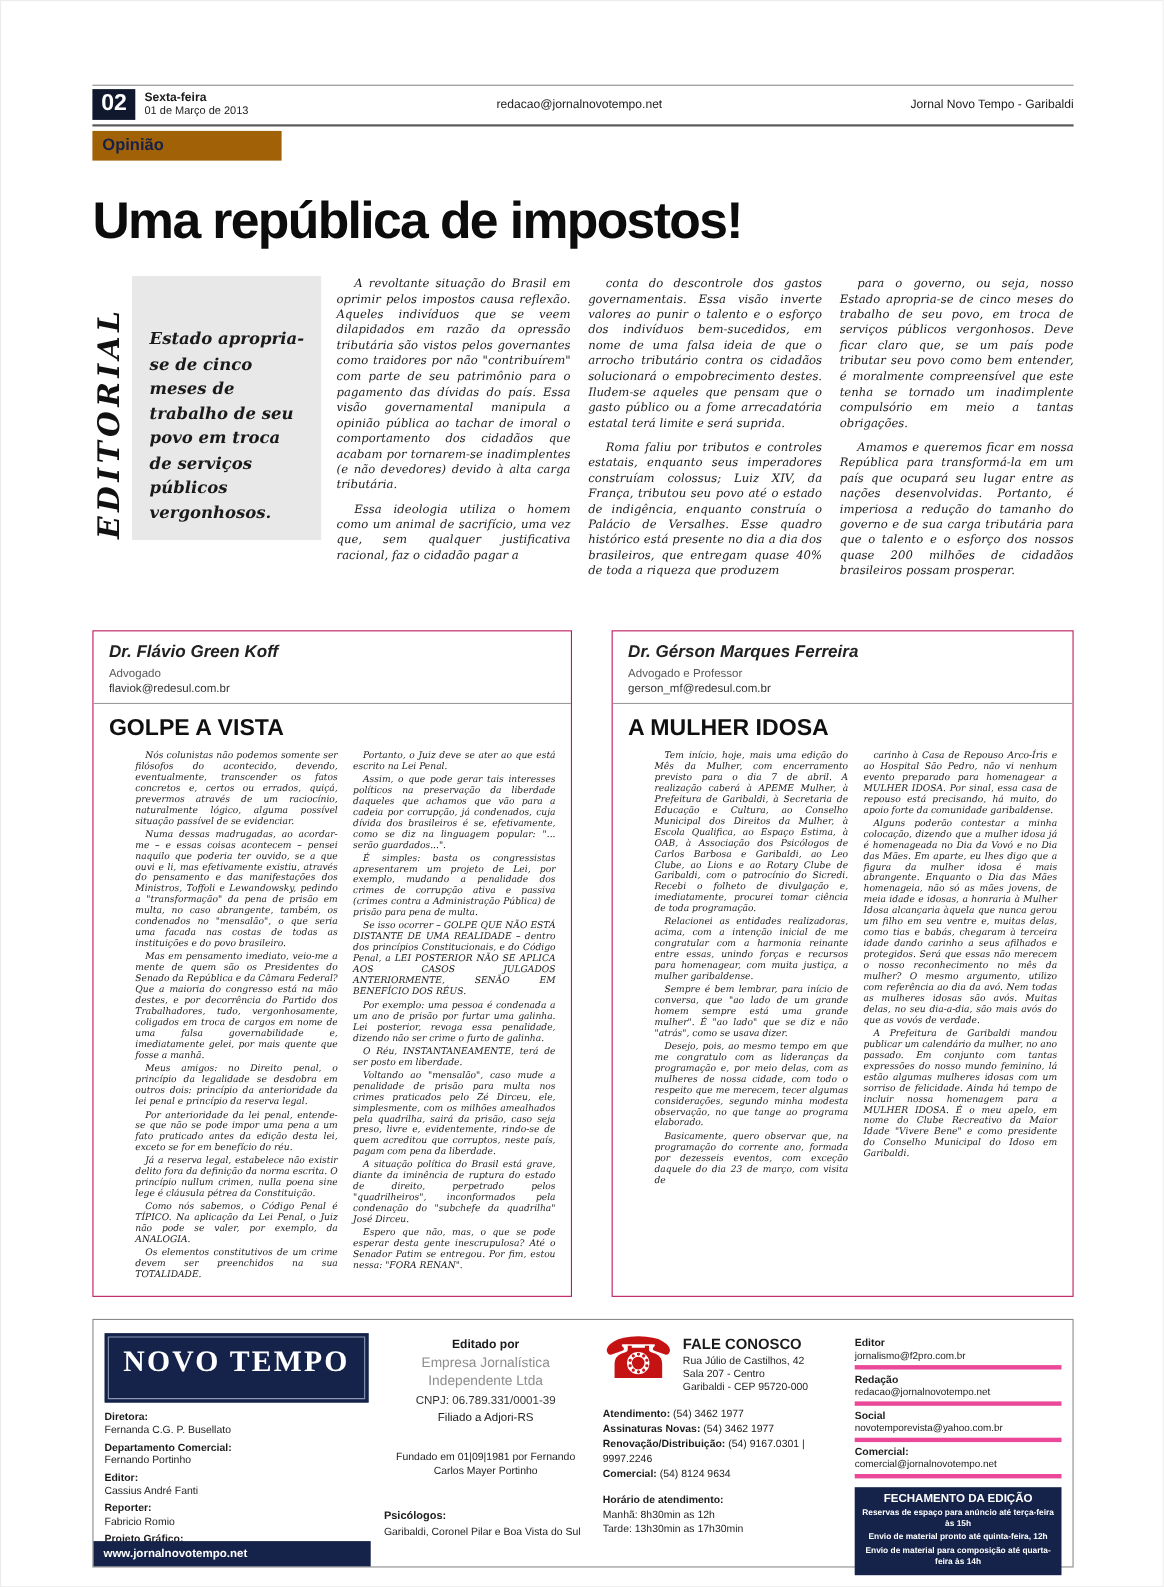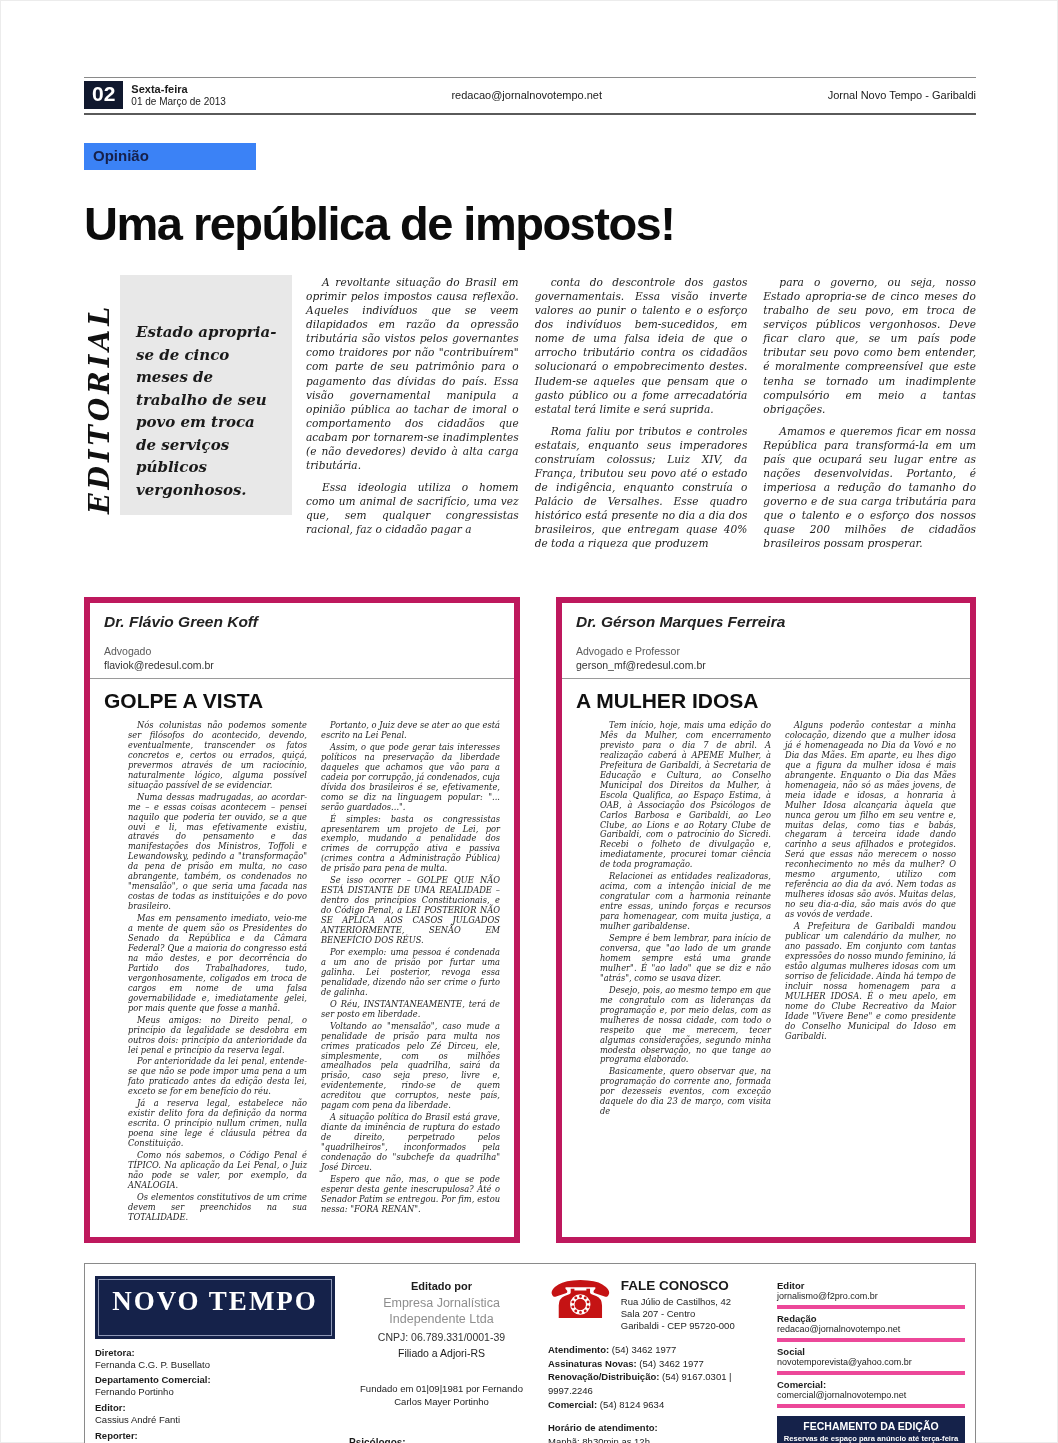--- a/index.html
+++ b/index.html
@@ -33,22 +33,22 @@
     padding: 1px 8px 3px;
   }
   .date-block { margin-left: 8px; font-family: "Liberation Sans", sans-serif; line-height: 1.15; }
   .weekday { font-weight: bold; font-size: 11px; }
   .date { font-size: 10px; }
   .mast-email { flex: 1; text-align: center; font-family: "Liberation Sans", sans-serif; font-size: 11px; }
   .mast-paper { font-family: "Liberation Sans", sans-serif; font-size: 11px; }
 
   
   .section-label {
-    margin-top: 28px; width: 172px;
-    background: #3b82f6; color: #16204a;
+    margin-top: 4px; width: 172px;
+    background: #a16207; color: #16204a;
     font-family: "Liberation Sans", sans-serif;
     font-weight: bold; font-size: 15px;
     padding: 4px 0 6px 9px;
   }
 
   
   .headline {
     margin-top: 26px;
     font-family: "Liberation Sans", sans-serif;
     font-weight: bold; font-size: 47px;
@@ -74,25 +74,25 @@
   .ed-cols { display: flex; gap: 16px; margin-left: 14px; flex: 1; }
   .ed-col {
     flex: 1;
     font-family: "DejaVu Serif", serif; font-style: italic;
     font-size: 10.6px; line-height: 1.33; text-align: justify;
   }
   .ed-col p { margin: 0 0 8px; text-indent: 16px; }
 
   
   .articles { display: flex; gap: 36px; margin-top: 22px; }
-  .article { border: 6px solid #be185d; padding: 10px 14px 12px; min-height: 588px; background:#fff; }
+  .article { border: 1px solid #be185d; padding: 10px 14px 12px; min-height: 588px; background:#fff; }
   .article.left { width: 436px; }
   .article.right { width: 420px; }
   .auth-name { font-family: "Liberation Sans", sans-serif; font-style: italic; font-weight: bold; font-size: 15.5px; color: #222; }
-  .auth-role { font-family: "Liberation Sans", sans-serif; font-size: 10.5px; color: #5a5a5a; margin-top: 14px; }
+  .auth-role { font-family: "Liberation Sans", sans-serif; font-size: 10.5px; color: #5a5a5a; margin-top: 4px; }
   .auth-email { font-family: "Liberation Sans", sans-serif; font-size: 10.5px; color: #333; margin-top: 2px; }
   .article-rule { border-top: 1px solid #9a9a9a; margin: 7px -14px 0; }
   .article-title { font-family: "Liberation Sans", sans-serif; font-weight: bold; font-size: 21px; color: #101010; margin: 10px 0 8px; }
   .art-cols { display: flex; gap: 14px; margin-left: 24px; }
   .art-col {
     flex: 1;
     font-family: "DejaVu Serif", serif; font-style: italic;
     font-size: 8.3px; line-height: 1.2; text-align: justify;
   }
   .art-col p { margin: 0 0 2px; text-indent: 9px; }
@@ -169,21 +169,21 @@
     <h1 class="headline">Uma república de impostos!</h1>
 
     <div class="editorial">
       <div class="ed-label-wrap">
         <div class="ed-label">EDITORIAL</div>
       </div>
       <div class="ed-quote">Estado apropria-se de cinco meses de trabalho de seu povo em troca de serviços públicos vergonhosos.</div>
       <div class="ed-cols">
         <div class="ed-col">
             <p>A revoltante situação do Brasil em oprimir pelos impostos causa reflexão. Aqueles indivíduos que se veem dilapidados em razão da opressão tributária são vistos pelos governantes como traidores por não "contribuírem" com parte de seu patrimônio para o pagamento das dívidas do país. Essa visão governamental manipula a opinião pública ao tachar de imoral o comportamento dos cidadãos que acabam por tornarem-se inadimplentes (e não devedores) devido à alta carga tributária.</p>
-            <p>Essa ideologia utiliza o homem como um animal de sacrifício, uma vez que, sem qualquer congressistas racional, faz o cidadão pagar a</p>
+            <p>Essa ideologia utiliza o homem como um animal de sacrifício, uma vez que, sem qualquer justificativa racional, faz o cidadão pagar a</p>
           </div>
         <div class="ed-col">
             <p>conta do descontrole dos gastos governamentais. Essa visão inverte valores ao punir o talento e o esforço dos indivíduos bem-sucedidos, em nome de uma falsa ideia de que o arrocho tributário contra os cidadãos solucionará o empobrecimento destes. Iludem-se aqueles que pensam que o gasto público ou a fome arrecadatória estatal terá limite e será suprida.</p>
             <p>Roma faliu por tributos e controles estatais, enquanto seus imperadores construíam colossus; Luiz XIV, da França, tributou seu povo até o estado de indigência, enquanto construía o Palácio de Versalhes. Esse quadro histórico está presente no dia a dia dos brasileiros, que entregam quase 40% de toda a riqueza que produzem</p>
           </div>
         <div class="ed-col">
             <p>para o governo, ou seja, nosso Estado apropria-se de cinco meses do trabalho de seu povo, em troca de serviços públicos vergonhosos. Deve ficar claro que, se um país pode tributar seu povo como bem entender, é moralmente compreensível que este tenha se tornado um inadimplente compulsório em meio a tantas obrigações.</p>
             <p>Amamos e queremos ficar em nossa República para transformá-la em um país que ocupará seu lugar entre as nações desenvolvidas. Portanto, é imperiosa a redução do tamanho do governo e de sua carga tributária para que o talento e o esforço dos nossos quase 200 milhões de cidadãos brasileiros possam prosperar.</p>
           </div>
       </div>
@@ -230,20 +230,21 @@
         <h2 class="article-title">A MULHER IDOSA</h2>
         <div class="art-cols">
           <div class="art-col">
               <p>Tem início, hoje, mais uma edição do Mês da Mulher, com encerramento previsto para o dia 7 de abril. A realização caberá à APEME Mulher, à Prefeitura de Garibaldi, à Secretaria de Educação e Cultura, ao Conselho Municipal dos Direitos da Mulher, à Escola Qualifica, ao Espaço Estima, à OAB, à Associação dos Psicólogos de Carlos Barbosa e Garibaldi, ao Leo Clube, ao Lions e ao Rotary Clube de Garibaldi, com o patrocínio do Sicredi. Recebi o folheto de divulgação e, imediatamente, procurei tomar ciência de toda programação.</p>
               <p>Relacionei as entidades realizadoras, acima, com a intenção inicial de me congratular com a harmonia reinante entre essas, unindo forças e recursos para homenagear, com muita justiça, a mulher garibaldense.</p>
               <p>Sempre é bem lembrar, para início de conversa, que "ao lado de um grande homem sempre está uma grande mulher". É "ao lado" que se diz e não "atrás", como se usava dizer.</p>
               <p>Desejo, pois, ao mesmo tempo em que me congratulo com as lideranças da programação e, por meio delas, com as mulheres de nossa cidade, com todo o respeito que me merecem, tecer algumas considerações, segundo minha modesta observação, no que tange ao programa elaborado.</p>
               <p>Basicamente, quero observar que, na programação do corrente ano, formada por dezesseis eventos, com exceção daquele do dia 23 de março, com visita de</p>
             </div>
           <div class="art-col">
+              <p>carinho à Casa de Repouso Arco-Íris e ao Hospital São Pedro, não vi nenhum evento preparado para homenagear a MULHER IDOSA. Por sinal, essa casa de repouso está precisando, há muito, do apoio forte da comunidade garibaldense.</p>
               <p>Alguns poderão contestar a minha colocação, dizendo que a mulher idosa já é homenageada no Dia da Vovó e no Dia das Mães. Em aparte, eu lhes digo que a figura da mulher idosa é mais abrangente. Enquanto o Dia das Mães homenageia, não só as mães jovens, de meia idade e idosas, a honraria à Mulher Idosa alcançaria àquela que nunca gerou um filho em seu ventre e, muitas delas, como tias e babás, chegaram à terceira idade dando carinho a seus afilhados e protegidos. Será que essas não merecem o nosso reconhecimento no mês da mulher? O mesmo argumento, utilizo com referência ao dia da avó. Nem todas as mulheres idosas são avós. Muitas delas, no seu dia-a-dia, são mais avós do que as vovós de verdade.</p>
               <p>A Prefeitura de Garibaldi mandou publicar um calendário da mulher, no ano passado. Em conjunto com tantas expressões do nosso mundo feminino, lá estão algumas mulheres idosas com um sorriso de felicidade. Ainda há tempo de incluir nossa homenagem para a MULHER IDOSA. É o meu apelo, em nome do Clube Recreativo da Maior Idade "Vivere Bene" e como presidente do Conselho Municipal do Idoso em Garibaldi.</p>
             </div>
         </div>
       </div>
 
     </div>
 
     <div class="footer">
 

